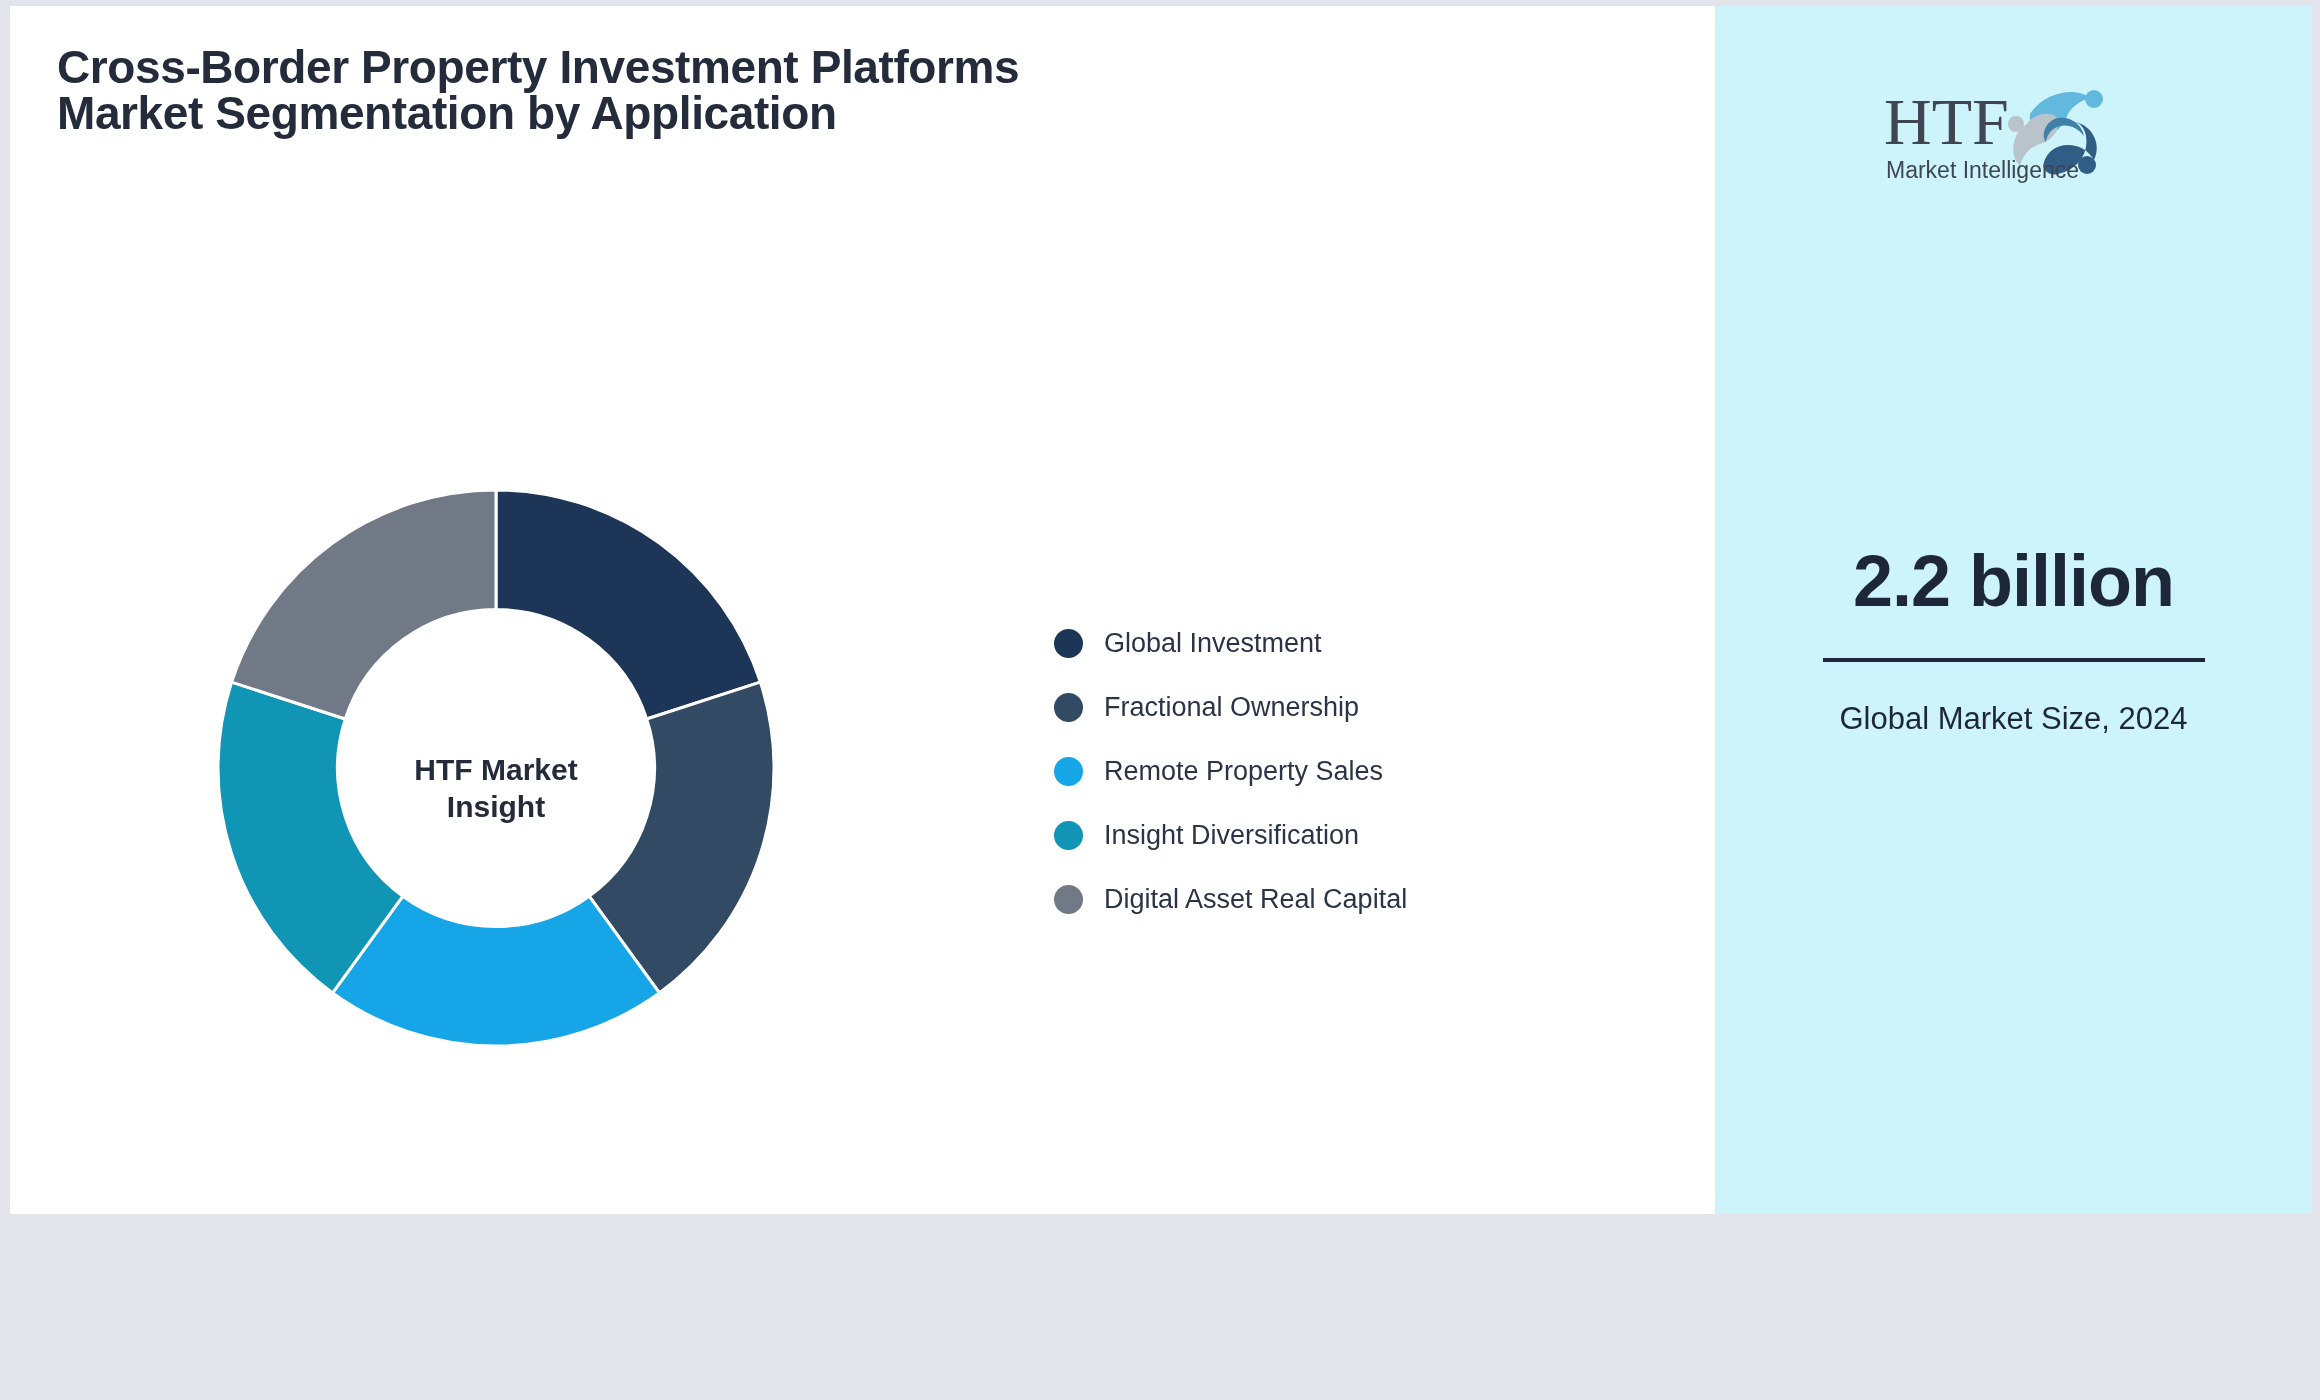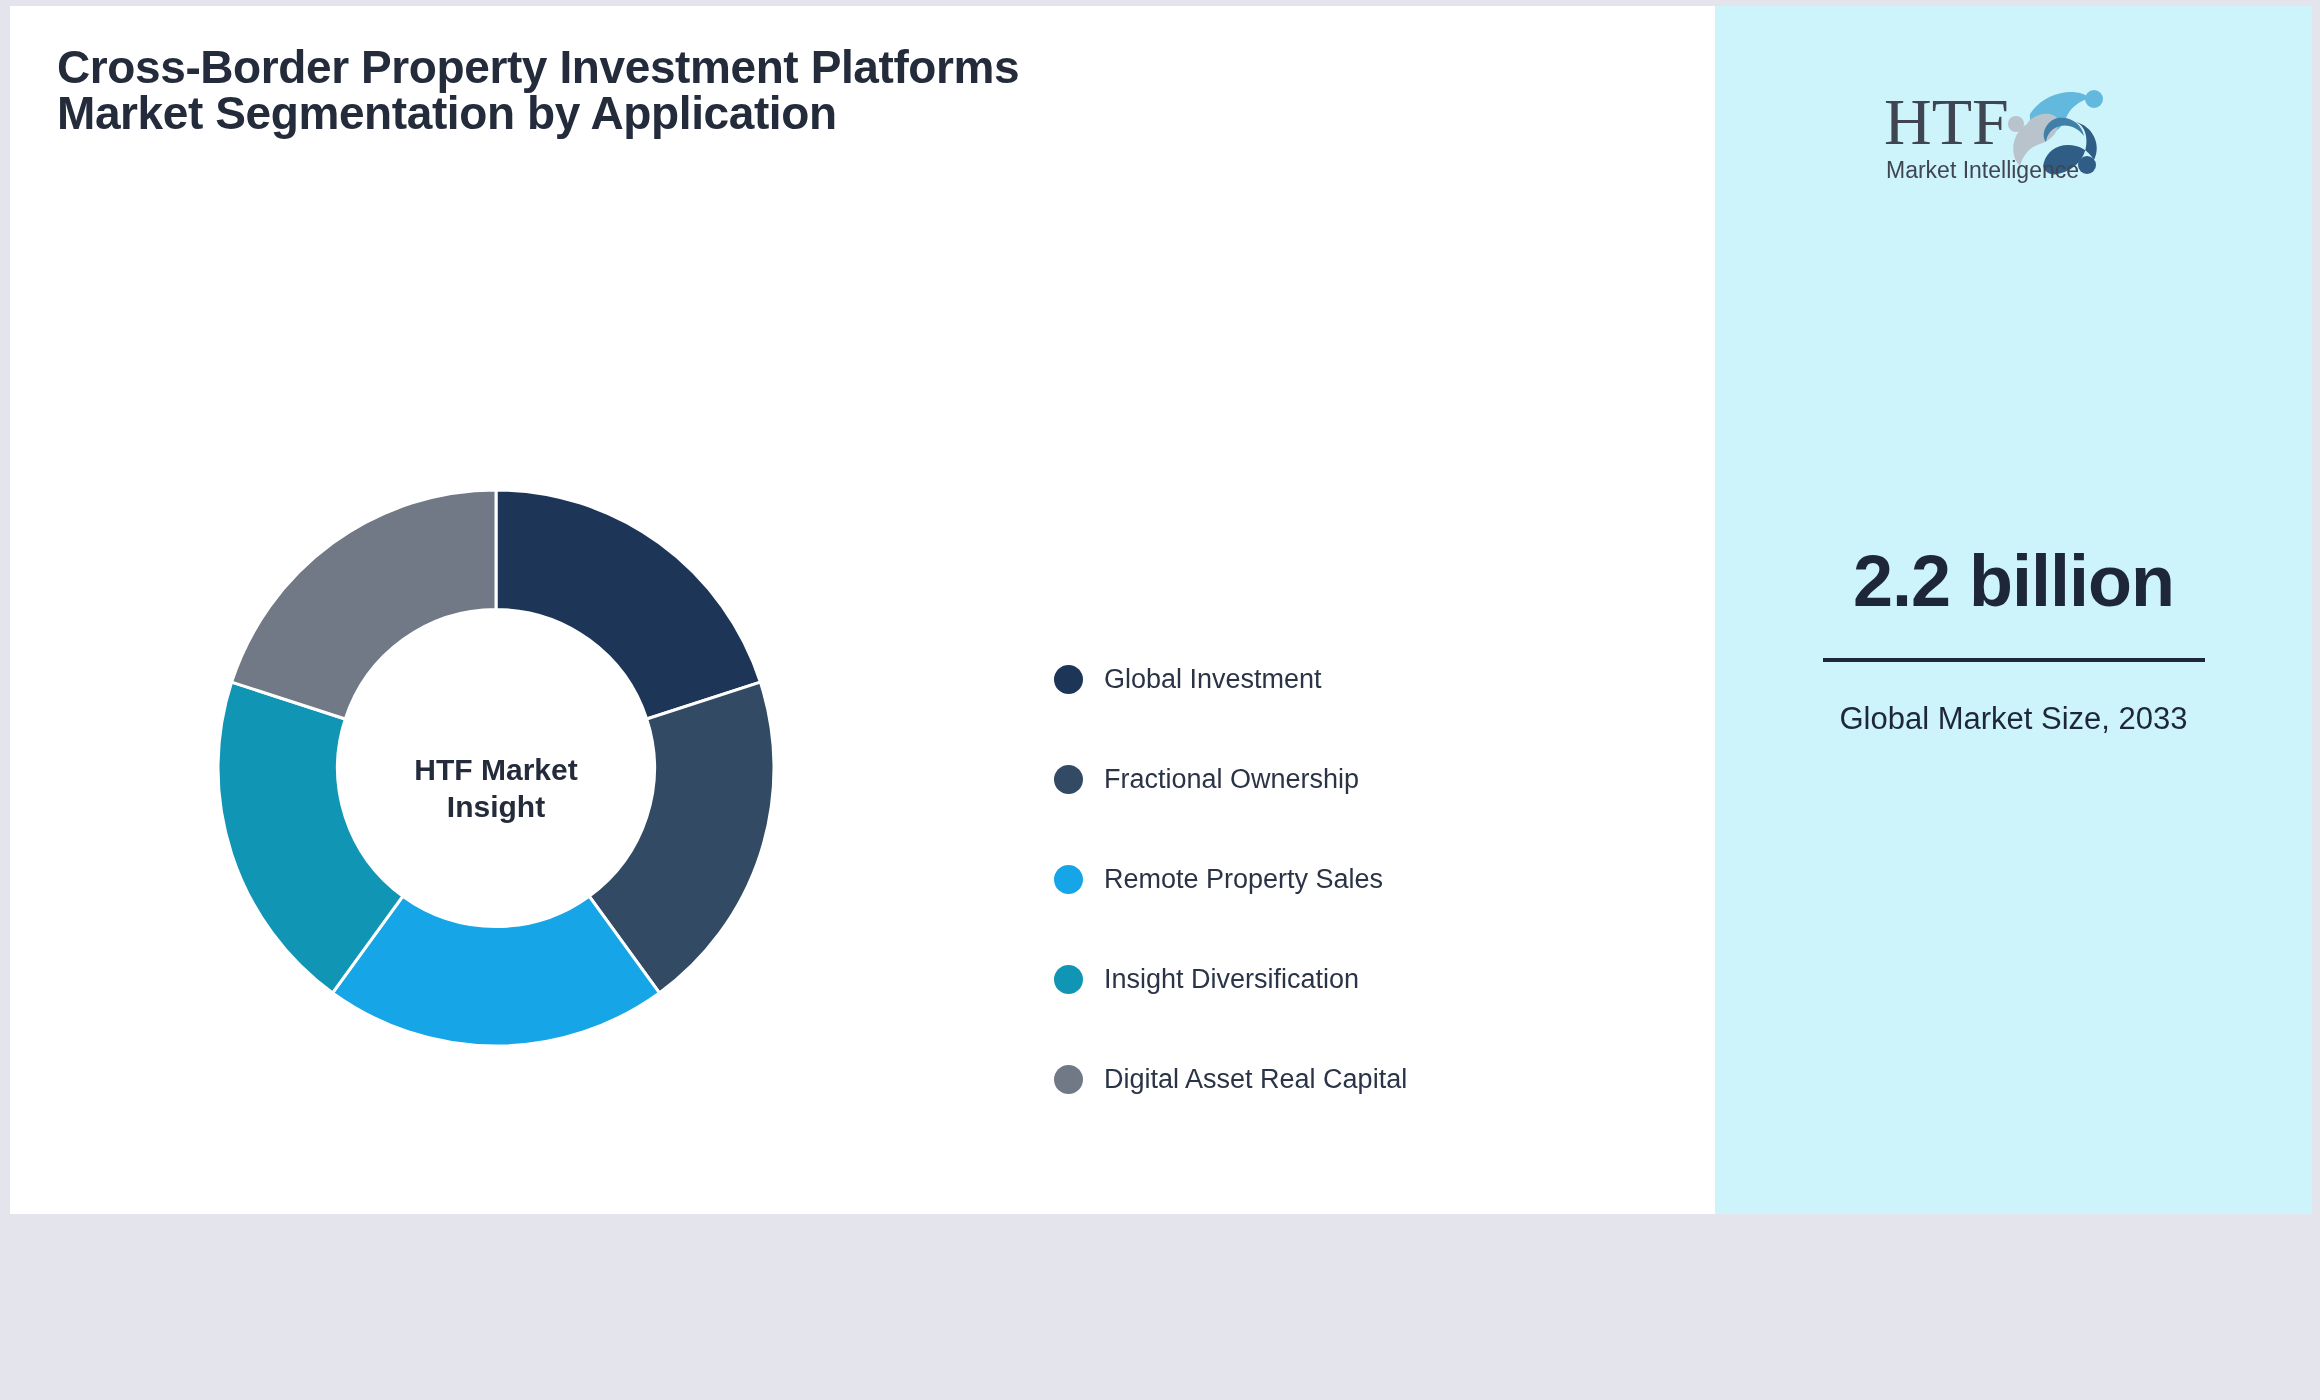--- a/index.html
+++ b/index.html
@@ -93,21 +93,20 @@
     top: 622px;
     display: flex;
     flex-direction: column;
     gap: 34px;
   }
   .legend-row {
     display: flex;
     align-items: center;
     gap: 21px;
     height: 30px;
-    margin-top: 36px;
   }
   .legend-swatch {
     width: 29px;
     height: 29px;
     border-radius: 50%;
     flex: 0 0 29px;
   }
   .legend-label {
     font-size: 27px;
     color: #2b3446;
@@ -246,19 +245,19 @@
                      C172 56, 167 62, 166 70 C160 62, 167 48, 178 46 Z" fill="#3f7fa8"></path>
           </g>
 
           <text x="6" y="106" font-family="'Liberation Sans', sans-serif" font-size="23" fill="#3f4652">Market Intelligence</text>
         </svg>
       </div>
 
       <div id="stat-block">
         <div id="stat-value">2.2 billion</div>
         <div id="stat-divider"></div>
-        <div id="stat-caption">Global Market Size, 2033</div>
+        <div id="stat-caption">Global Market Size, 2024</div>
       </div>
 
     </div>
 
   </div>
 </div>
 
 </body></html>

